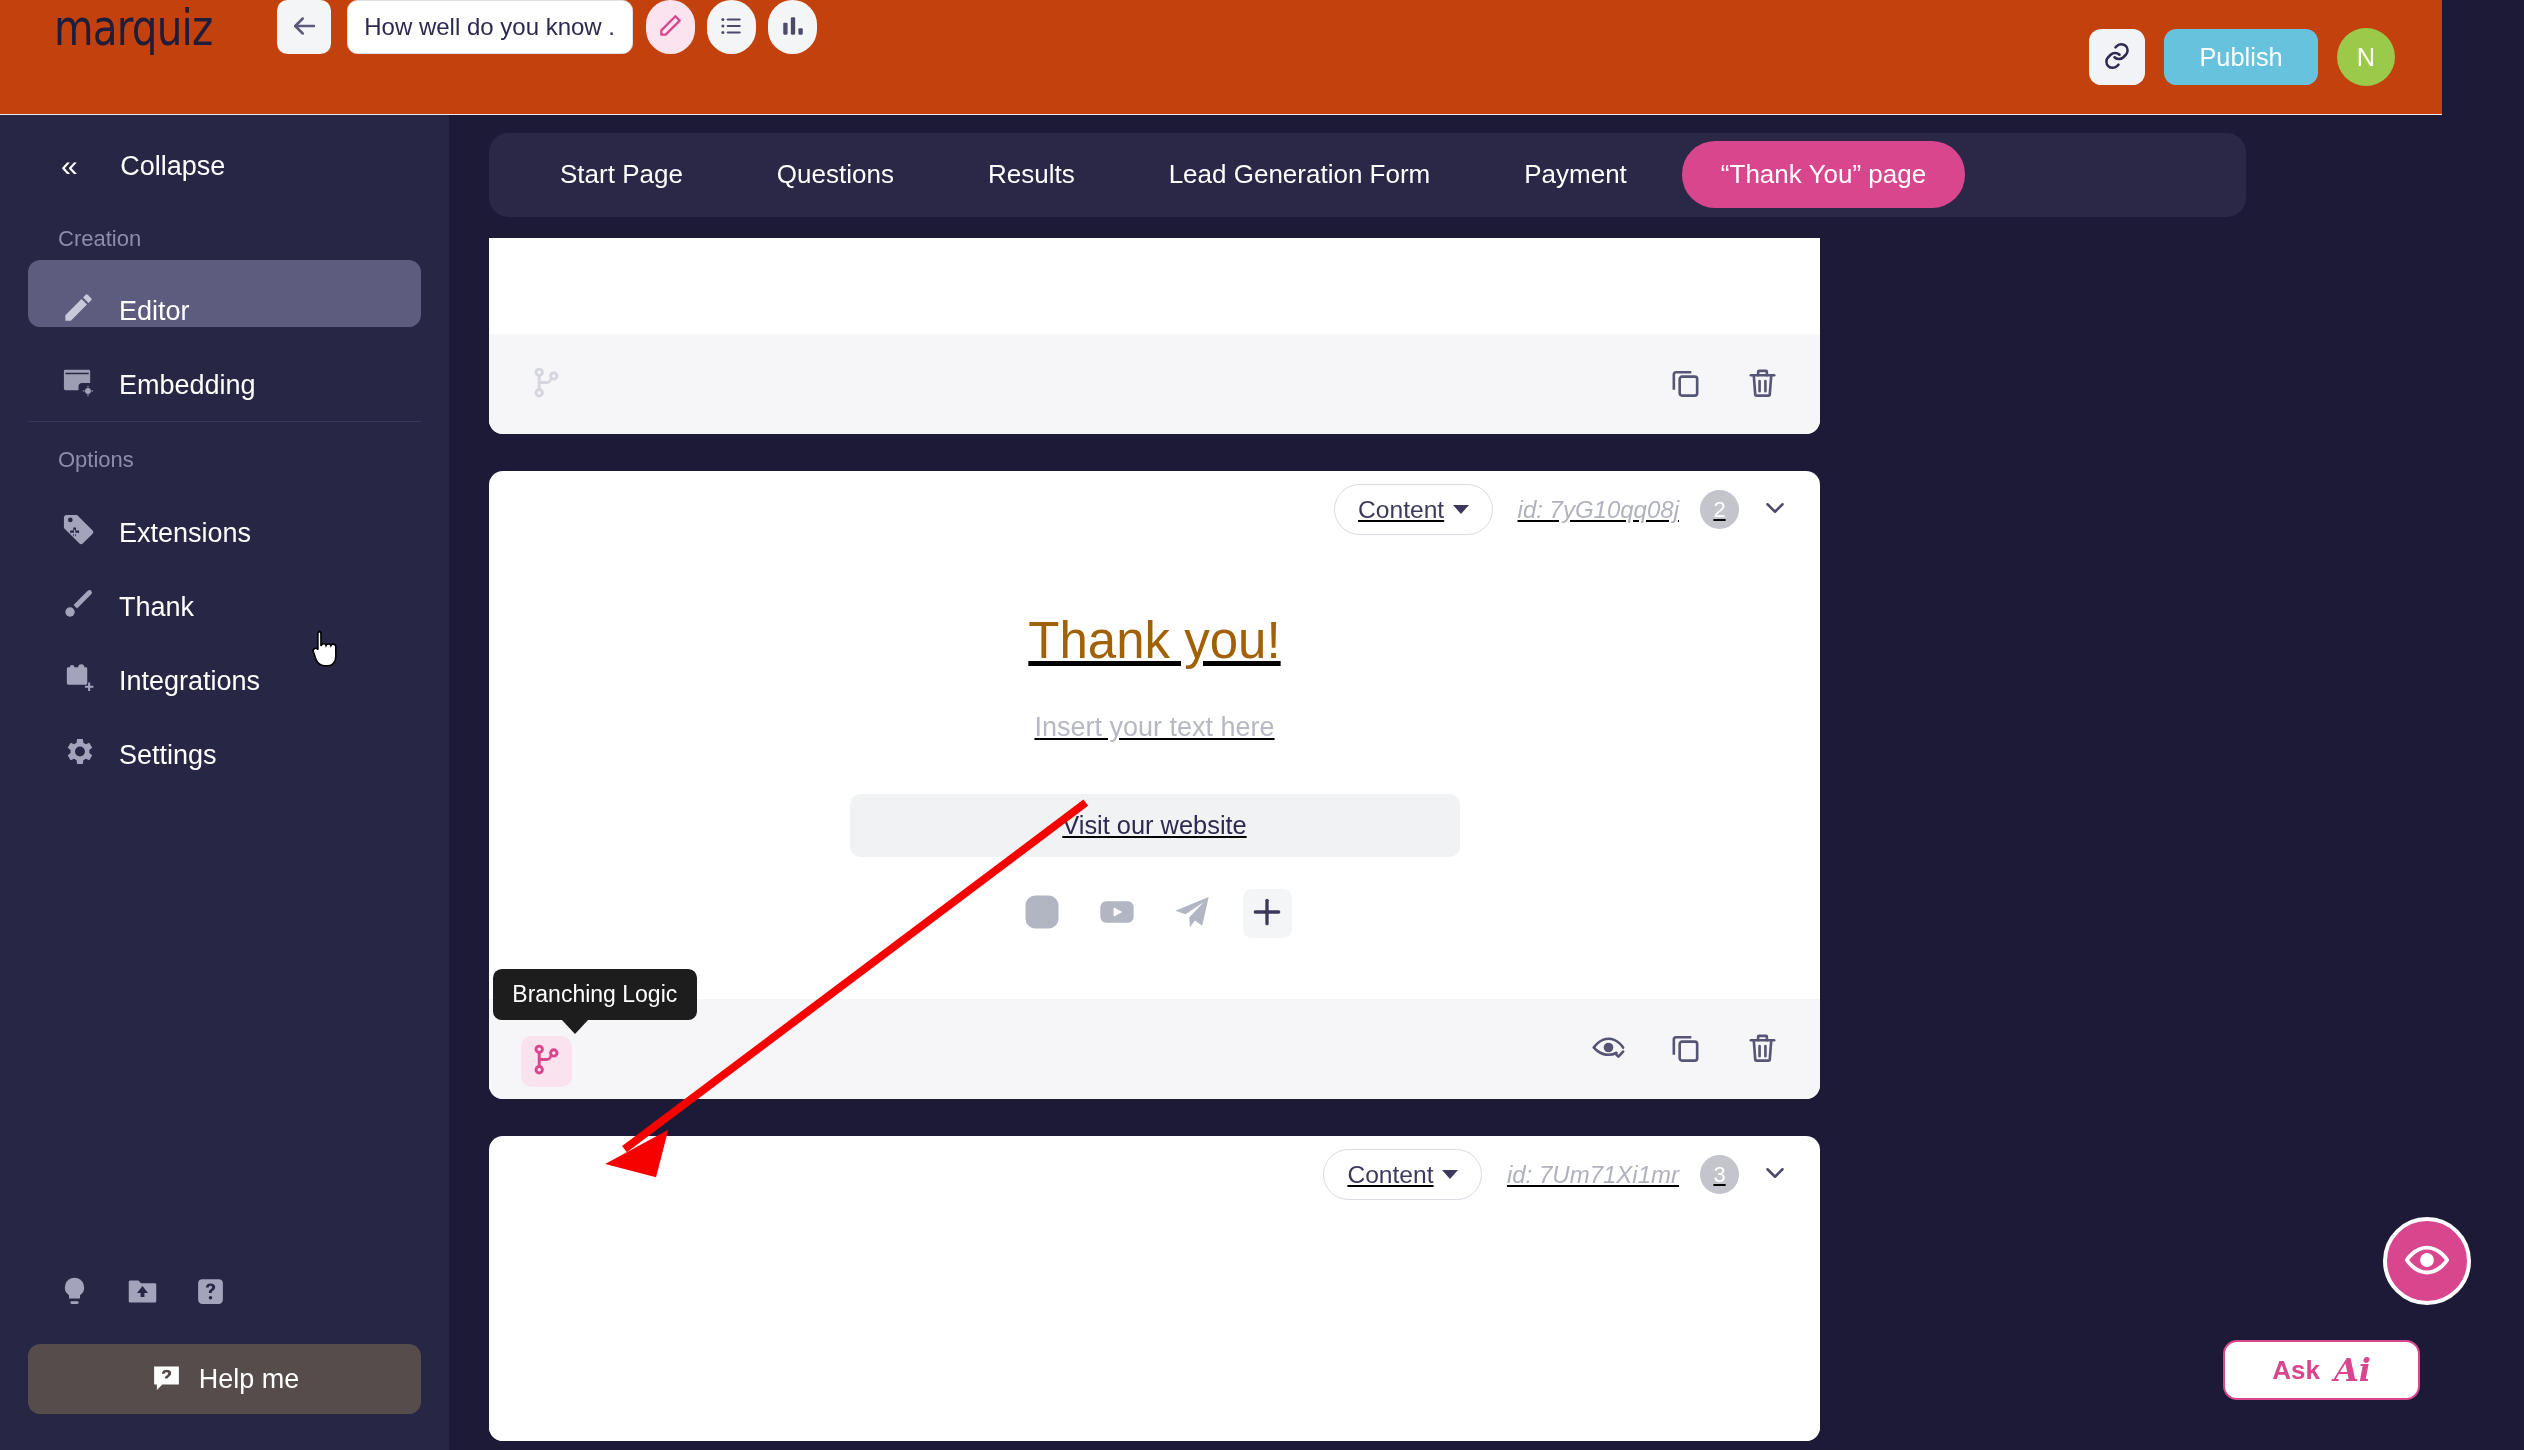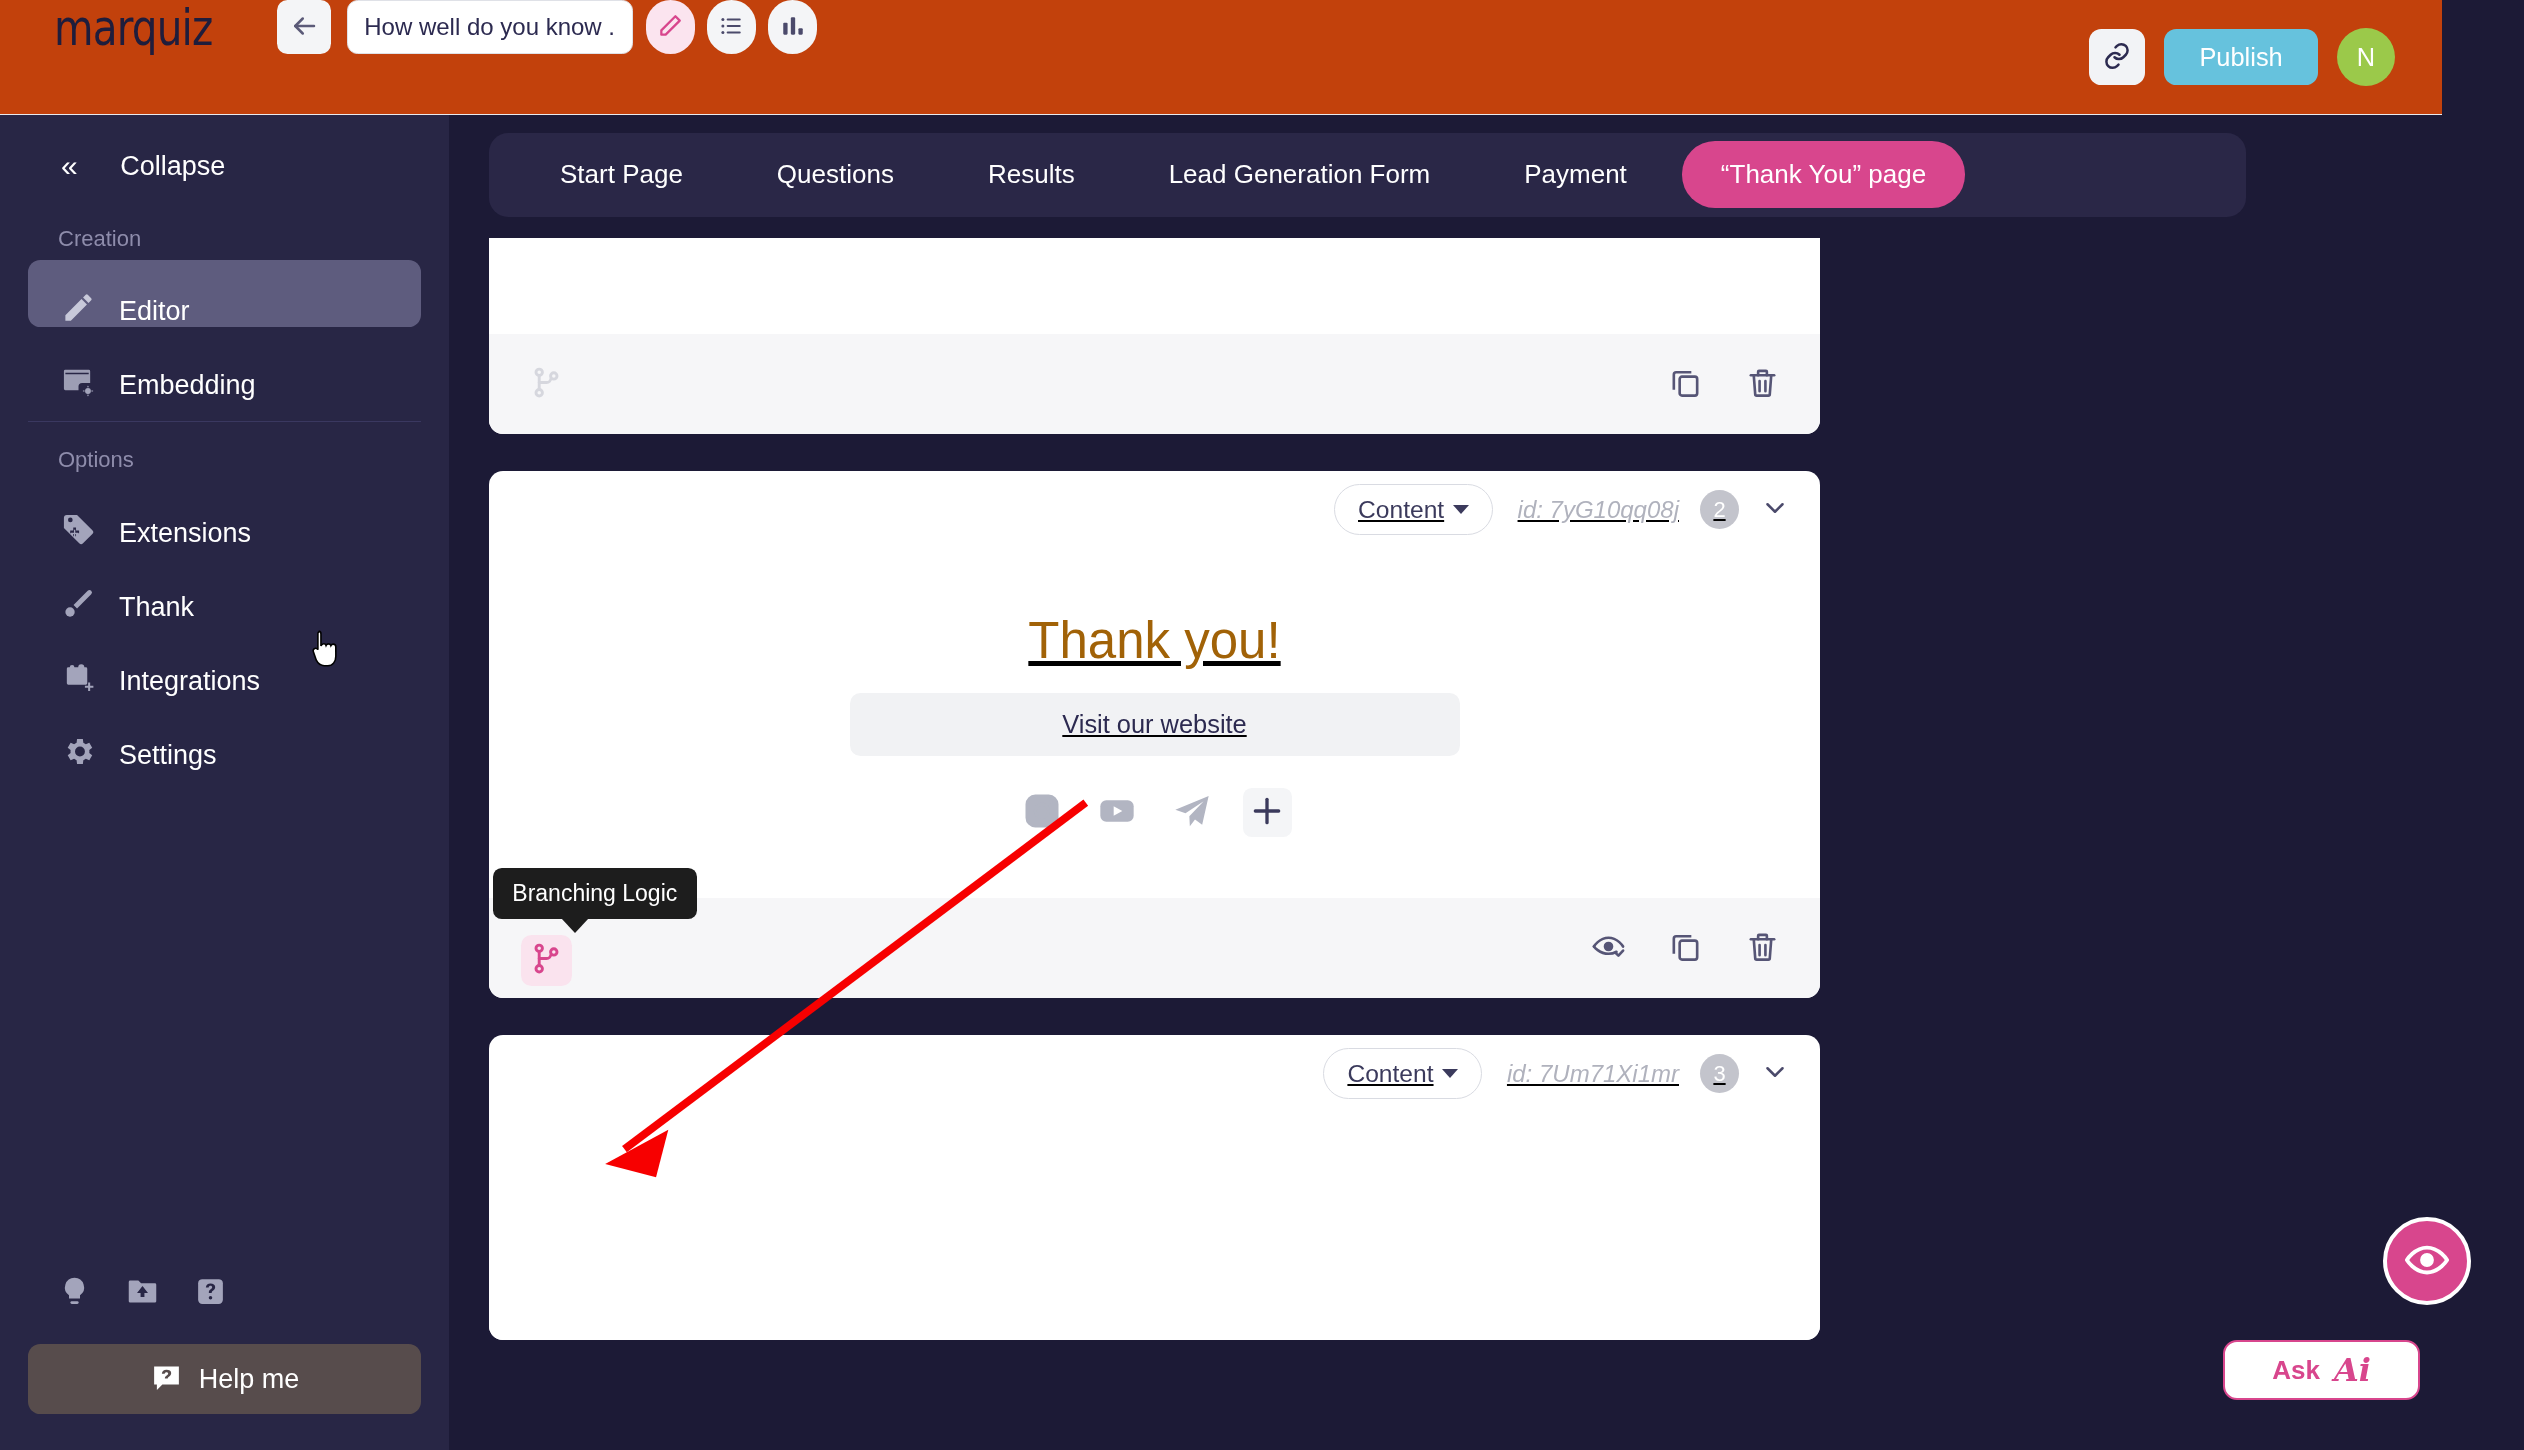--- a/index.html
+++ b/index.html
@@ -187,21 +187,21 @@
     display: flex; align-items: center; justify-content: center;
     font-size: 22px; margin-left: 21px;
   }
   .chev { margin-left: 21px; cursor: pointer; }
   .chev svg { width: 30px; height: 30px; }
 
   .card-body { padding: 35px 0 61px 0; text-align: center; }
   .thankyou { font-size: 51px; color: #a16207; margin-top: 28px; }
   .subtext { font-size: 27px; color: #b6b8c4; margin-top: 42px; }
   .cta-btn {
-    margin: 23px auto 0 auto;
+    margin: 51px auto 0 auto;
     width: 610px; height: 63px;
     background: #f1f2f4; border-radius: 10.5px;
     display: flex; align-items: center; justify-content: center;
     font-size: 25.4px; color: #2c2a50; cursor: pointer;
   }
   .socials { display: flex; justify-content: center; align-items: center; gap: 26px; margin-top: 32px; }
   .social { width: 49px; height: 49px; display: flex; align-items: center; justify-content: center; cursor: pointer; }
   .social svg { width: 40px; height: 40px; fill: #b2b5c2; }
   .social.add { background: #f4f5f7; border-radius: 8.8px; }
   .social.add svg { fill: #3b3a5c; }
@@ -493,20 +493,21 @@
         <span class="card-num">2</span>
         <span class="chev">
           <svg viewBox="0 0 24 24" fill="none" stroke="#4b4a6b" stroke-width="2" stroke-linecap="round" stroke-linejoin="round">
               <polyline points="6 9 12 15 18 9"></polyline>
             </svg>
         </span>
       </div>
 
       <div class="card-body">
         <div class="thankyou">Thank you!</div>
+        <div class="subtext">Insert your text here</div>
         <div class="cta-btn">Visit our website</div>
         <div class="socials">
           <div class="social">
             <span>
               <svg viewBox="0 0 24 24" fill="none" stroke="#b2b5c2" stroke-width="1.8">
                 <rect x="3" y="3" width="18" height="18" rx="5"></rect>
                   <circle cx="12" cy="12" r="4"></circle>
                   <circle cx="17.3" cy="6.7" r="1.1" fill="#b2b5c2" stroke="none"></circle>
               </svg>
             </span>

